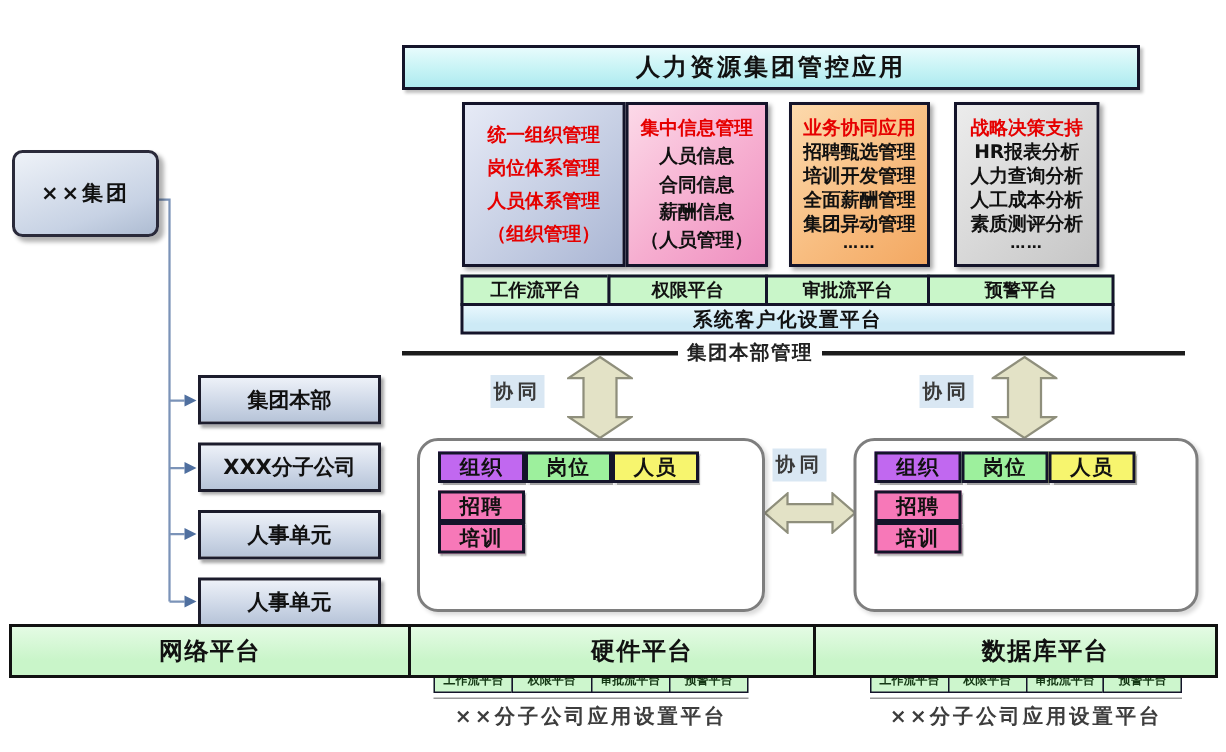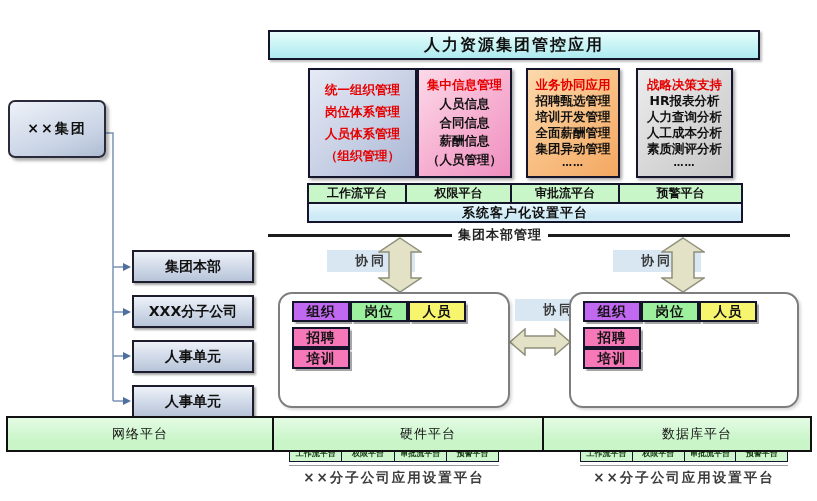--- a/index.html
+++ b/index.html
@@ -46,21 +46,21 @@
   
   .group-node { left:8px; top:100px; width:98px; height:58px; border:2px solid #2a2a3a; border-radius:7px;
     background:linear-gradient(160deg,#eef2f8 0%,var(--node_fill,#c7d2e4) 70%,#aebcd2 100%);
     font-size:14px; font-weight:bold; letter-spacing:2px; color:#111; box-shadow:3px 3px 3px rgba(0,0,0,.3); }
   .org-item { left:132px; width:122px; height:33px; border:2px solid #1c1c2c; 
     background:linear-gradient(180deg,#edf1f8 0%,#ccd6e6 60%,#b7c4d8 100%);
     font-size:14px; font-weight:bold; color:#111; box-shadow:2px 2px 2px rgba(0,0,0,.35); }
 
   
   .collab { background:var(--collab_bg,#d9e7f3); color:#3a3a3a; font-size:13px; font-weight:bold;
-    letter-spacing:3px; height:22px; padding:0 28px; }
+    letter-spacing:3px; height:22px; padding:0 2px; }
 
   
   .panel { top:292px; height:116px; border:2px solid #7e7e7e; border-radius:14px; background:#fff;
     display:flex; flex-direction:column; padding:7px 9px 3px 9px; box-shadow:2px 2px 3px rgba(0,0,0,.15); }
   #panel-left { left:278px; width:232px; }
   #panel-right { left:569px; width:230px; }
   .chip-row { display:flex; justify-content:flex-start; padding:0 3px; }
   .chip-row + .chip-row { margin-top:5px;flex-direction:column; }
   .chip { width:58px; height:21px; border:2px solid #14142a; font-size:13.5px; font-weight:bold;
     letter-spacing:1px; color:#111; box-shadow:1.5px 1.5px 1px rgba(0,0,0,.35); }
@@ -76,21 +76,21 @@
   .panel-caption { margin-top:3px; text-align:center; font-size:13.5px; font-weight:bold;
     color:#3d3d3d; letter-spacing:2px; }
 
   
   .footer { left:6px; top:418px; width:806px; }
   .shared-bar { height:30px; border:2px solid #111; 
     background:linear-gradient(180deg,#eed8f9 0%,var(--purple_bar,#d9a3ef) 45%,#cf8fe9 75%,#e3bdf4 100%);
     font-size:16px; font-weight:bold; letter-spacing:2px; color:#111; }
   .infra-row { display:flex; height:36px; margin-top:-2px; }
   .infra-cell { border:2px solid #111; background:linear-gradient(180deg,#e4fbe4 0%,#c9f5c9 70%);
-    font-size:13px; font-weight:normal; letter-spacing:1px; color:#111;
+    font-size:16px; font-weight:bold; letter-spacing:1px; color:#111;
     display:flex; align-items:center; justify-content:center; }
   .infra-cell + .infra-cell { margin-left:-2px;padding-left:40px; }
   .i1{width:268px;} .i2{width:272px;} .i3{flex:1;}
 
   svg.overlay { left:0; top:0; pointer-events:none; }
   .block-arrow { fill:var(--arrow_fill,#e3e2c6); stroke:#8f8f7c; stroke-width:1.5; }
 </style>
 </head>
 <body>
 

